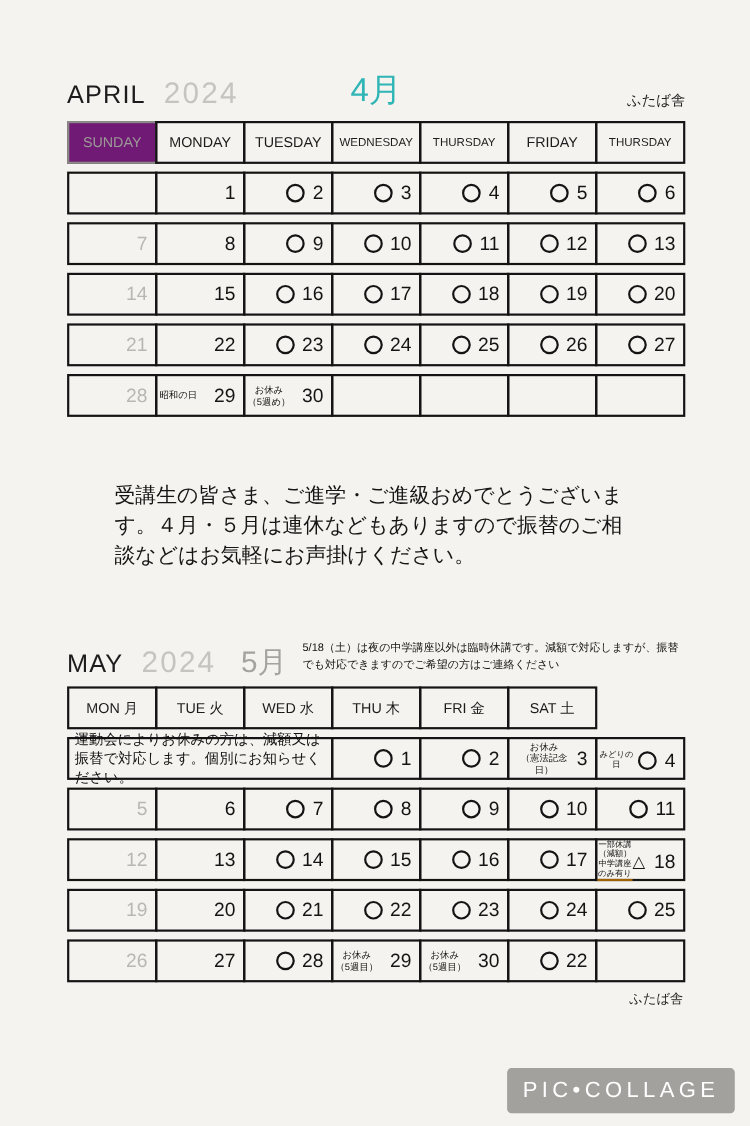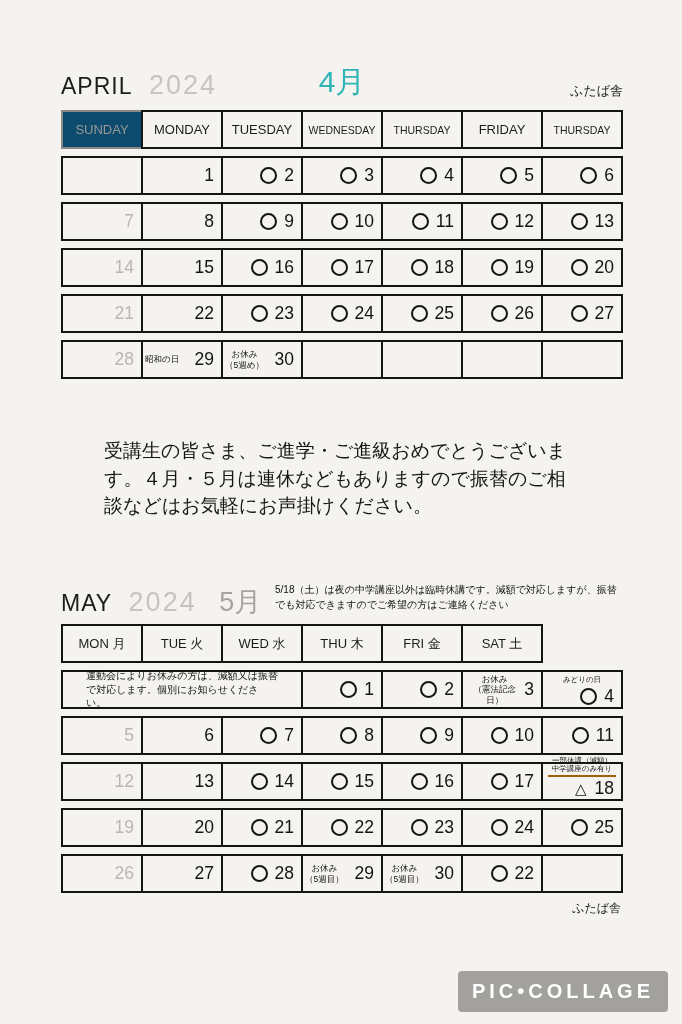--- a/index.html
+++ b/index.html
@@ -21,42 +21,42 @@
   .title-brand{position:absolute;right:0;top:12px;font-size:13px;color:#222}
   .may-title-jp{font-size:27px;color:#a5a3a0;margin-left:18px}
   .may-note{position:absolute;right:0;top:-2px;width:348px;font-size:10px;line-height:1.5;color:#111}
 
   .cal-row{display:flex;margin-bottom:7px}
   .cal-row > *:not(:first-child){margin-left:-2px}
 
   .hcell{width:82px;height:39px;border:2px solid #141414;display:flex;align-items:center;
          justify-content:center;font-size:13px;color:#1c1c1c;flex:0 0 auto}
   .hcell.small-h{font-size:10.5px}
-  .hcell.sunday-h{background:#0c4a6e;color:#9b9996;border-color:#8b8985}
+  .hcell.sunday-h{background:#701a75;color:#9b9996;border-color:#8b8985}
 
   .cell{width:82px;height:39px;border:2px solid #141414;display:flex;align-items:center;flex:0 0 auto}
   .cell.span3{width:242px}
   .cellrow{display:flex;align-items:center;justify-content:flex-end;width:100%;padding-right:7px}
   .daynum{font-size:17.5px;color:#141414}
   .cell.sunday .daynum{color:#b9b7b3}
   .circle-mark{width:17px;height:17px;border:2px solid #141414;border-radius:50%;margin-right:7px;flex:0 0 auto}
   .triangle-mark{font-size:15px;margin-right:8px;color:#141414;line-height:1}
   .sidelabel{font-size:8.5px;line-height:1.2;text-align:center;margin-right:auto;padding-left:2px;color:#111}
-  .cell.col{flex-direction:column;justify-content:flex-end;padding-top:2px}
+  .cell.col{flex-direction:row;justify-content:space-between;padding-top:2px}
   .cell.col .cellrow{margin-top:1px}
   .toplabel{font-size:7.5px;line-height:1.15;text-align:center;width:88%;color:#111;margin:0 auto}
   .toplabel.divider{border-bottom:2px solid #a16207;padding-bottom:1px}
-  .cell.notice-cell{font-size:10px;line-height:1.35;padding:2px 23px;color:#111}
+  .cell.notice-cell{font-size:13px;line-height:1.35;padding:2px 5px;color:#111}
 
   .notice-para{position:absolute;left:104px;top:437px;width:480px;font-size:19px;line-height:1.45;color:#151515}
 
   .may-bottom-brand{text-align:right;font-size:12px;color:#222;margin-top:1px;padding-right:2px}
 
   .watermark{position:absolute;right:14px;bottom:12px;background:rgba(148,146,143,0.85);
-             color:#fff;font-size:20px;font-weight:bold;letter-spacing:4px;padding:9px 14px;border-radius:4px}
+             color:#fff;font-size:20px;font-weight:normal;letter-spacing:4px;padding:9px 14px;border-radius:4px}
 </style>
 </head>
 <body>
 
 <div id="april-section" class="cal-section">
   <div class="title-row">
     <span class="title-en">APRIL</span>
     <span class="title-year">2024</span>
     <span class="title-jp-center" style="color: rgb(47, 181, 181);">4月</span>
     <span class="title-brand">ふたば舎</span>

